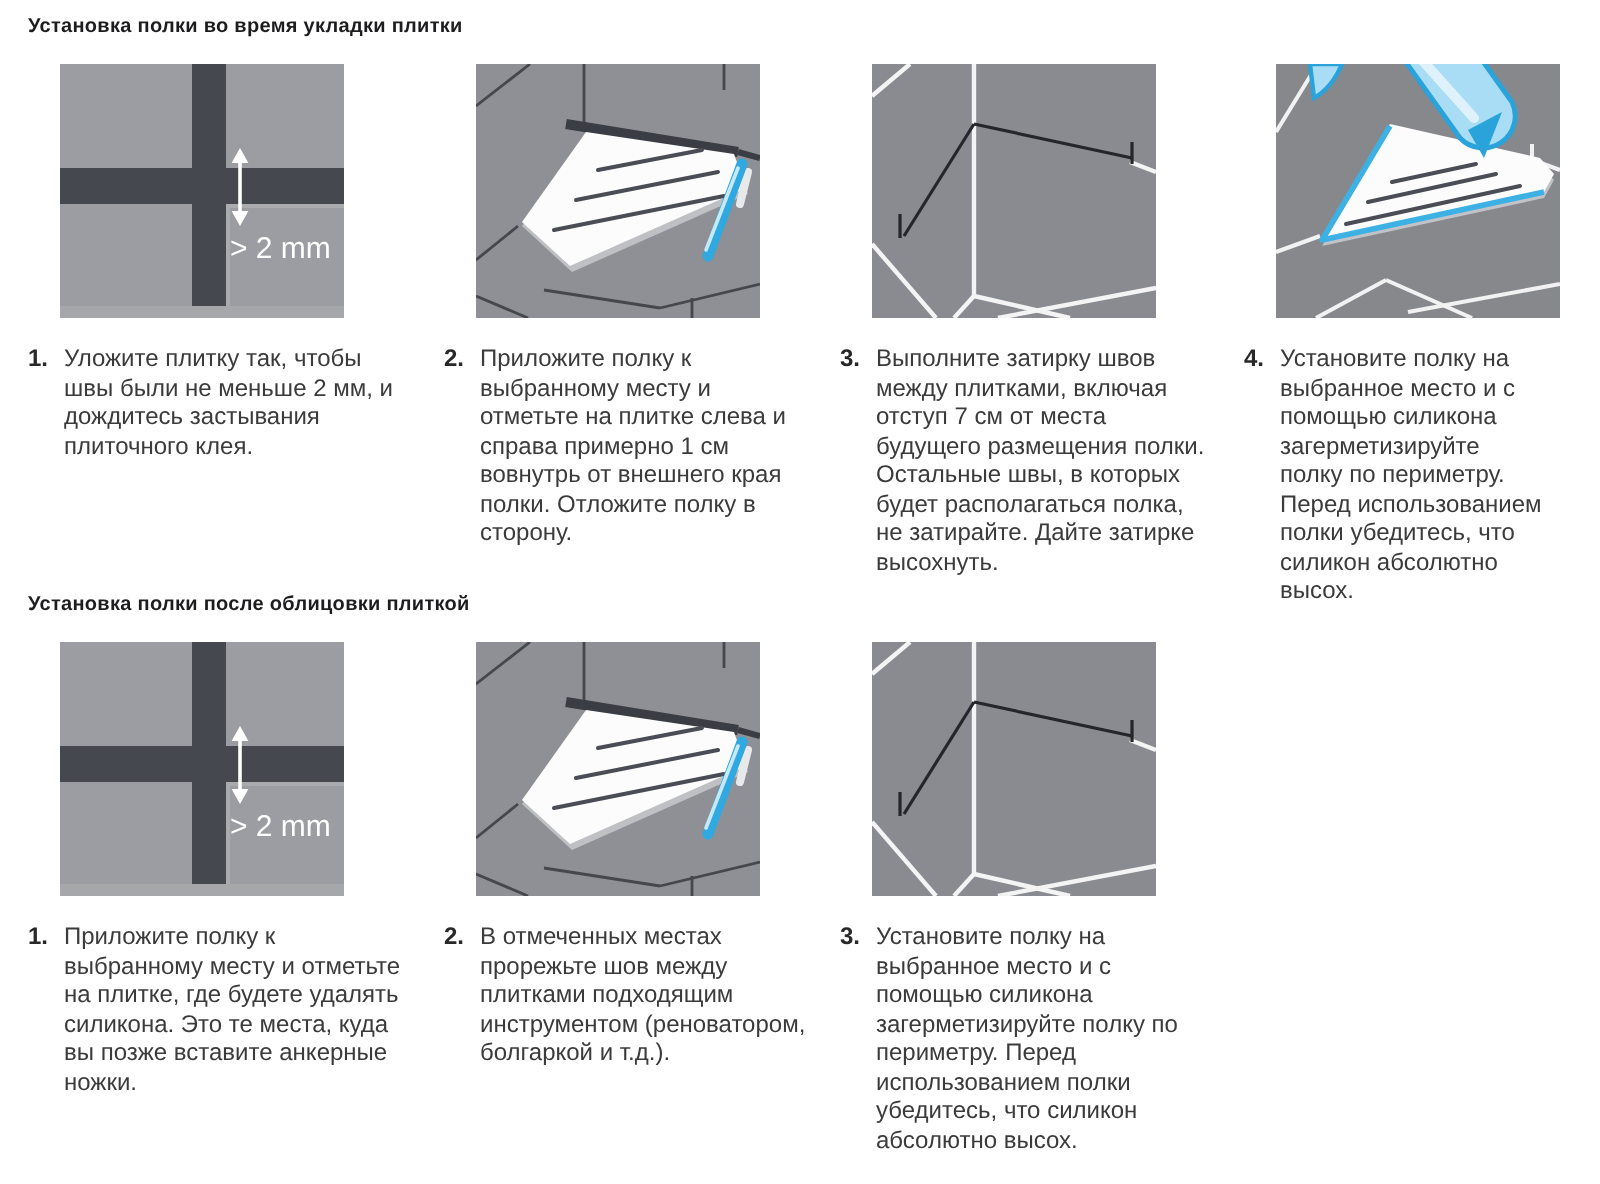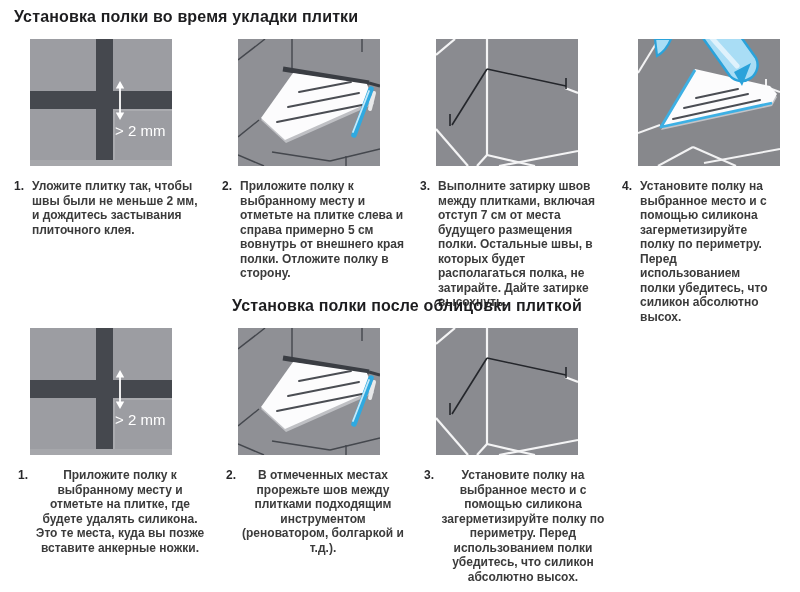--- a/index.html
+++ b/index.html
@@ -3,32 +3,32 @@
 <meta charset="utf-8">
 <style>
   html,body{margin:0;padding:0;}
   body{
     width:800px;height:592px;position:relative;overflow:hidden;
     background:#ffffff;color:#3b3b3b;
     font-family:"Liberation Sans",sans-serif;
   }
   .section{position:absolute;left:0;width:800px;}
   #section-1{top:8px;}
-  #section-2{top:297px;text-align:center;}
+  #section-2{top:297px;}
   .sec-title{
-    margin:0 0 0 14px;font-size:16px;font-weight:700;color:#1d1d1f;
+    margin:0 0 0 14px;font-size:10px;font-weight:700;color:#1d1d1f;
     letter-spacing:.15px;
   }
   .grid{display:grid;grid-template-columns:208px 198px 202px 164px;padding-left:14px;}
   .img-row{margin-top:13px;}
   .ill{width:142px;height:127px;margin-left:16px;display:block;}
   .steps{margin-top:13px;}
   .step{display:flex;font-size:12px;line-height:14.5px;}
   .num{width:18px;flex:none;font-weight:700;color:#28282a;}
-  .txt{padding-right:14px;font-weight:bold;}
+  .txt{padding-right:14px;}
   svg text{font-family:"Liberation Sans",sans-serif;}
   #svg-defs{position:absolute;width:0;height:0;overflow:hidden;}
 </style>
 </head>
 <body>
 
 <svg id="svg-defs" aria-hidden="true">
   <defs>
 
     <symbol id="ill-a" viewBox="0 0 142 127">
@@ -132,21 +132,21 @@
         <use href="#ill-d"></use>
       </svg>
   </div>
   <div class="grid steps">
     <div class="step">
       <span class="num">1.</span>
       <span class="txt">Уложите плитку так, чтобы швы были не меньше 2 мм, и дождитесь застывания плиточного клея.</span>
     </div>
     <div class="step">
       <span class="num">2.</span>
-      <span class="txt">Приложите полку к выбранному месту и отметьте на плитке слева и справа примерно 5 см вовнутрь от внешнего края полки. Отложите полку в сторону.</span>
+      <span class="txt">Приложите полку к выбранному месту и отметьте на плитке слева и справа примерно 1 см вовнутрь от внешнего края полки. Отложите полку в сторону.</span>
     </div>
     <div class="step">
       <span class="num">3.</span>
       <span class="txt">Выполните затирку швов между плитками, включая отступ 7 см от места будущего размещения полки. Остальные швы, в которых будет располагаться полка, не затирайте. Дайте затирке высохнуть.</span>
     </div>
     <div class="step">
       <span class="num">4.</span>
       <span class="txt">Установите полку на выбранное место и с помощью силикона загерметизируйте полку по периметру. Перед использованием полки убедитесь, что силикон абсолютно высох.</span>
     </div>
   </div>

